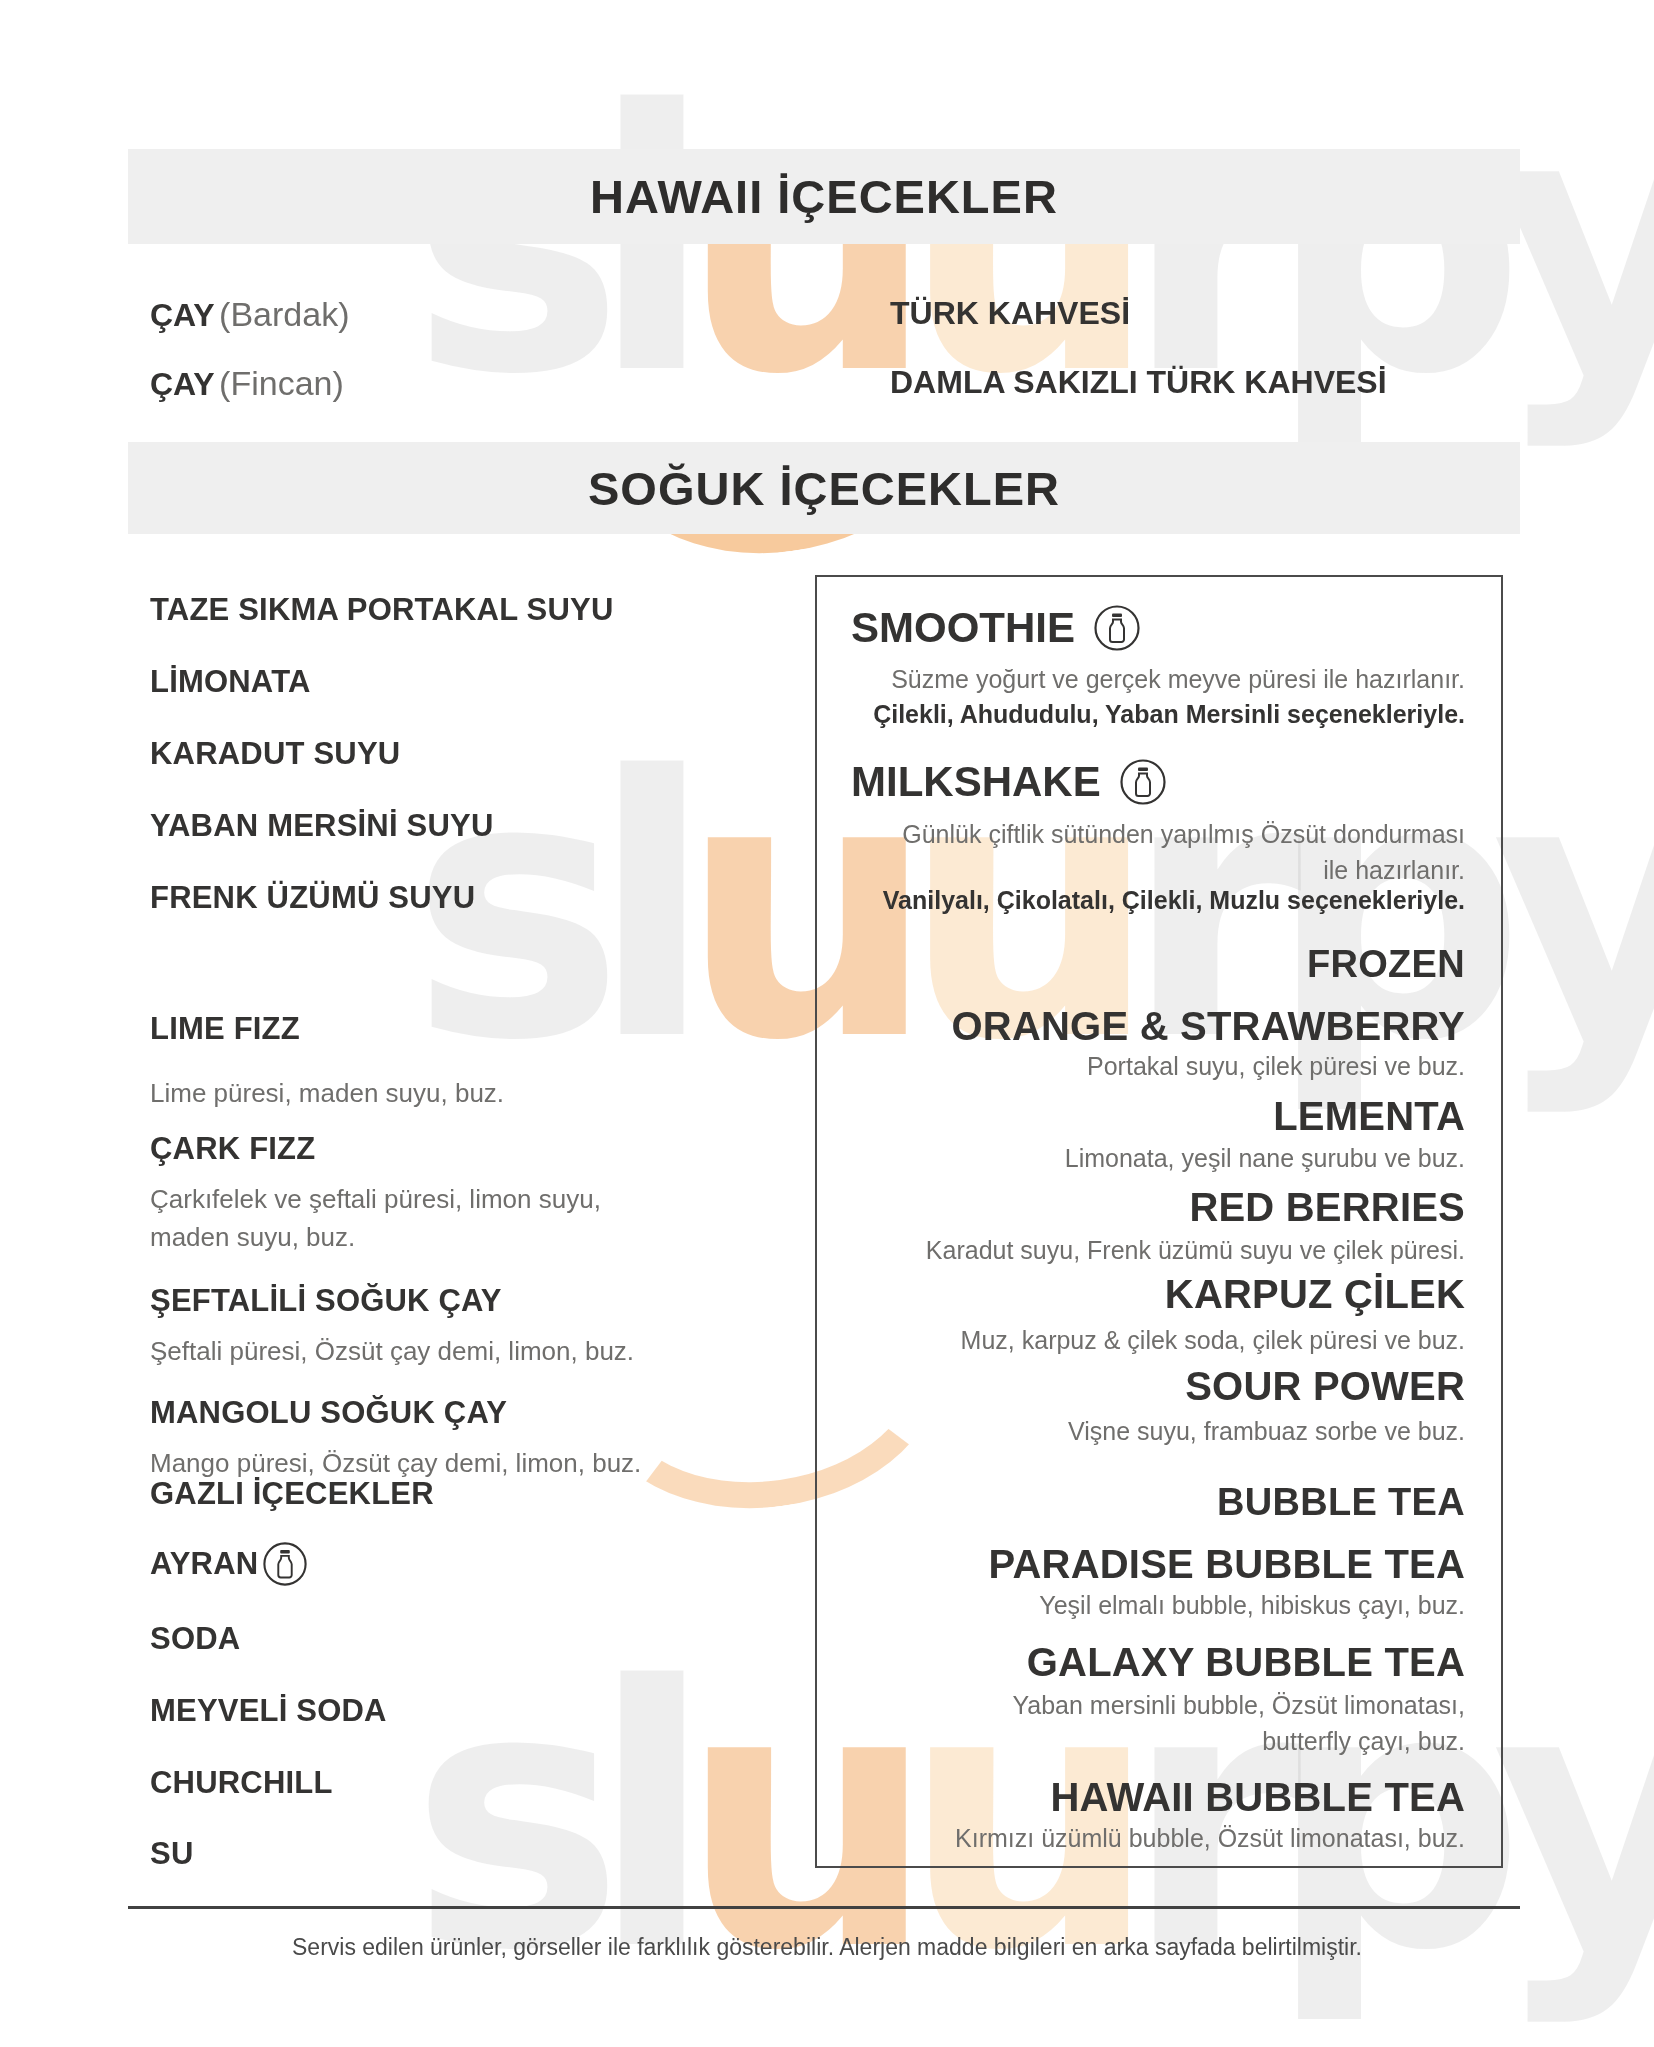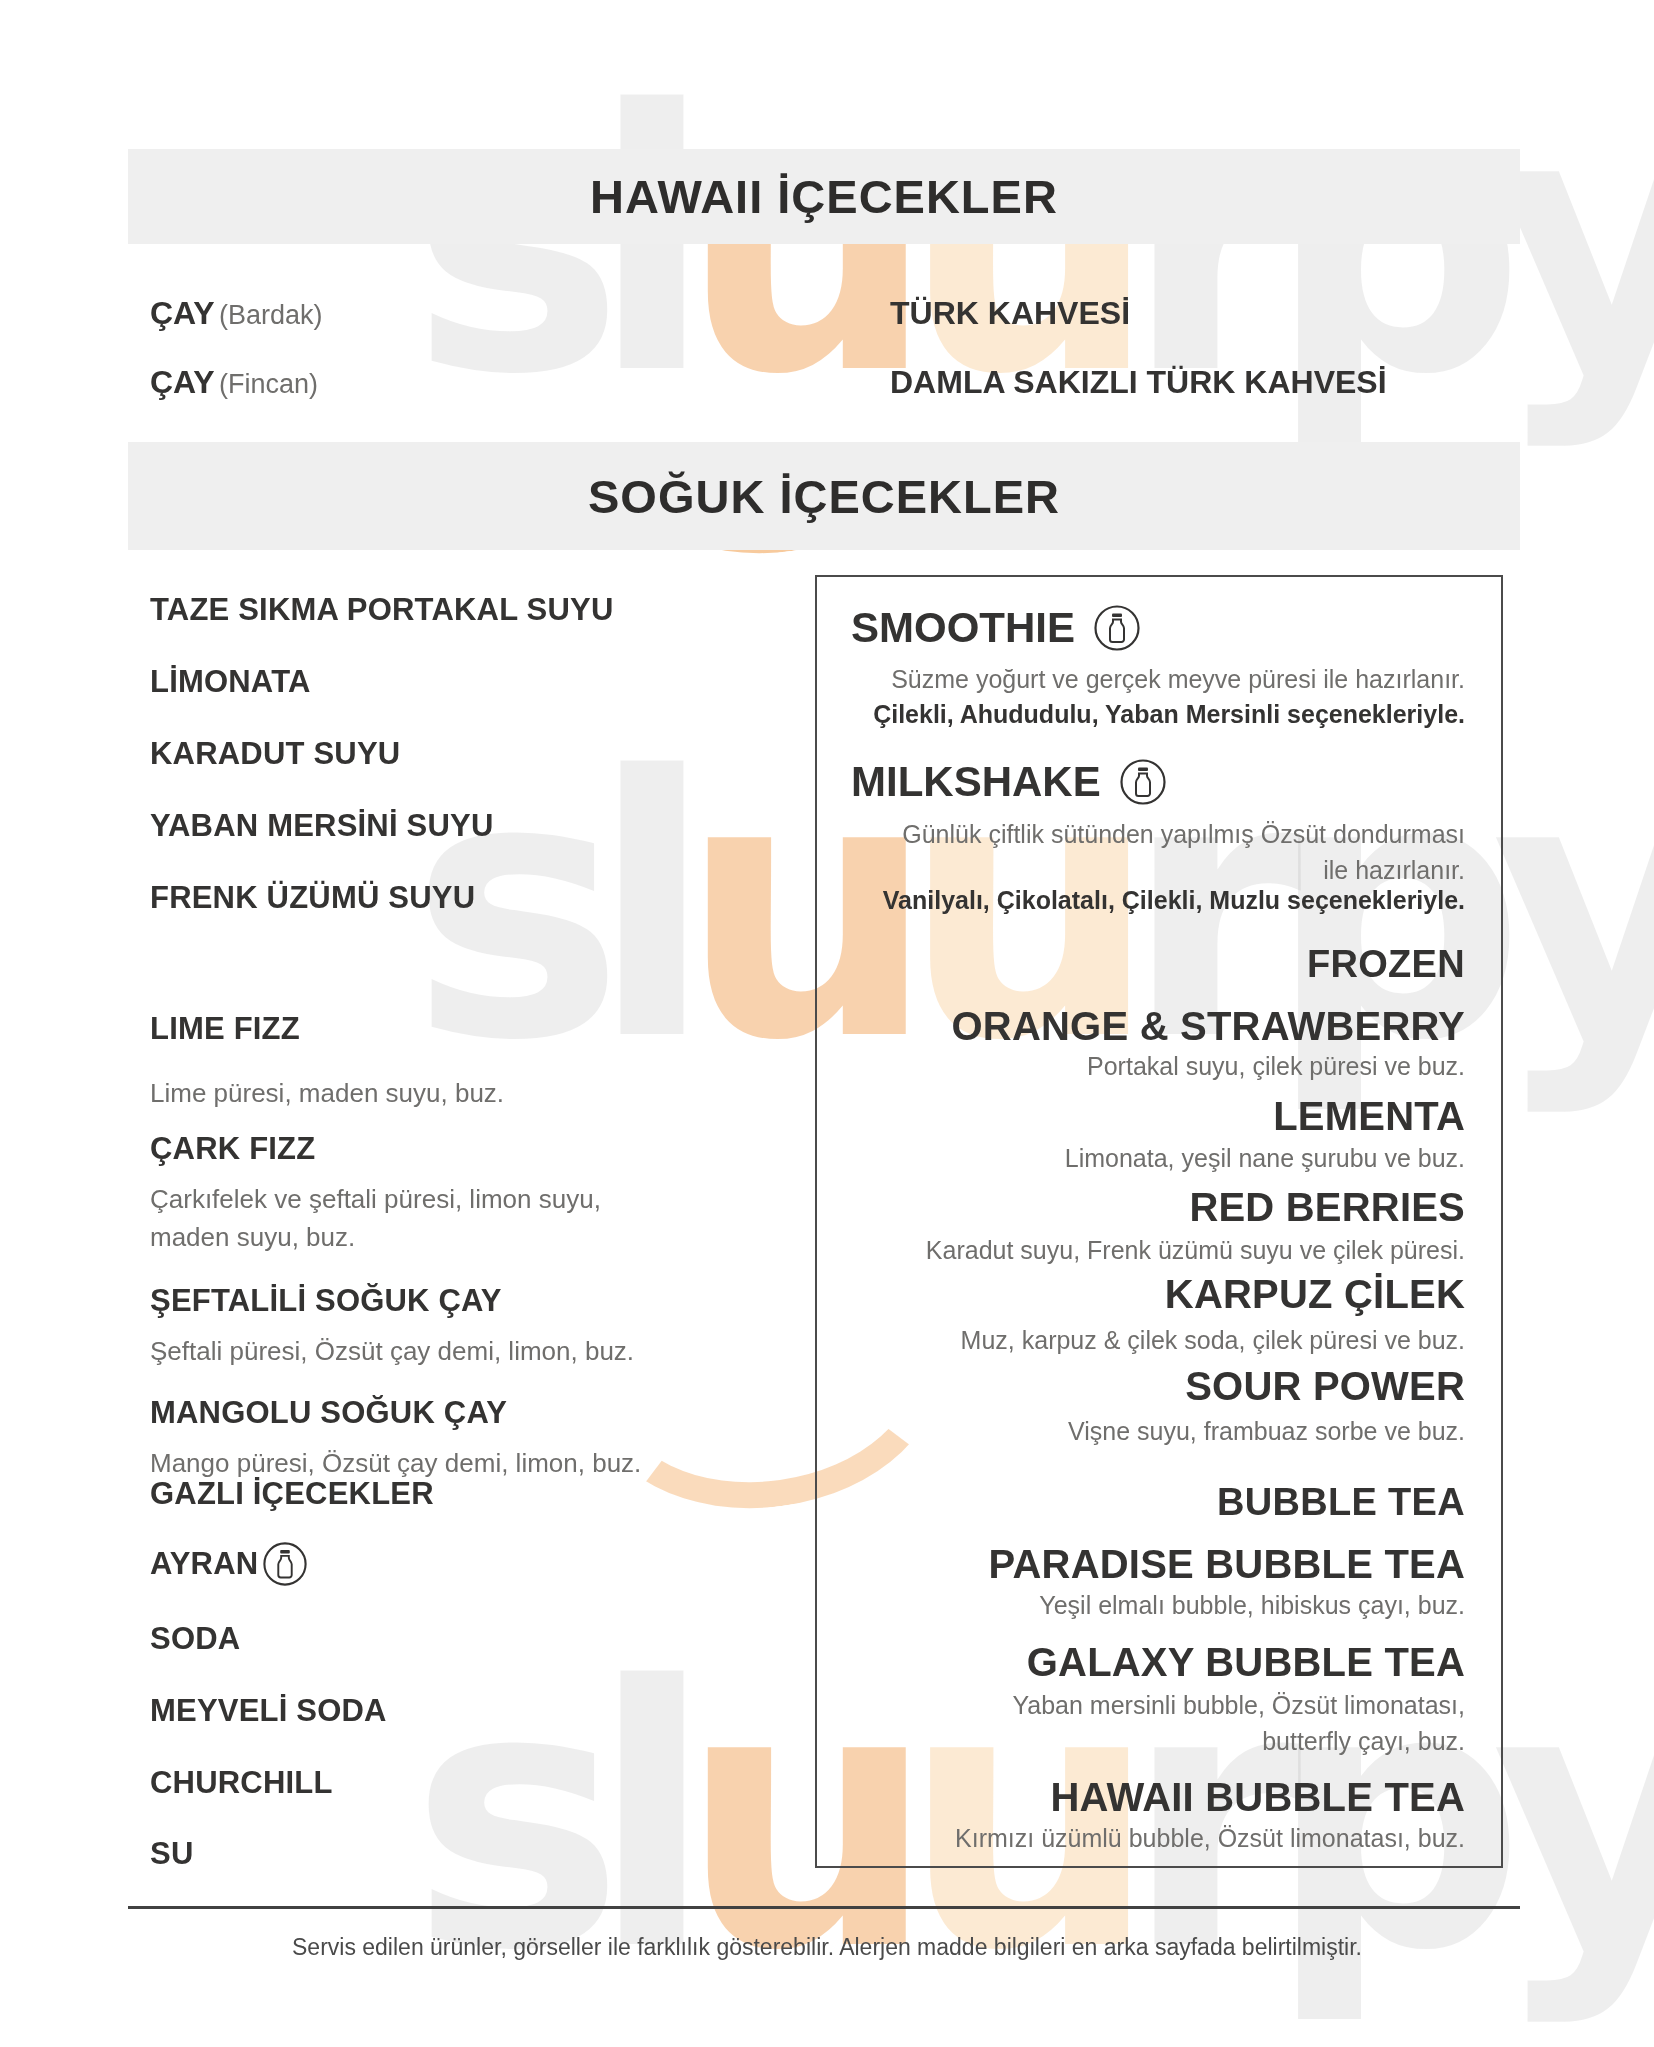--- a/index.html
+++ b/index.html
@@ -17,21 +17,21 @@
   .sm1{border-bottom-color:rgba(240,150,60,0.50);}
   .sm2{border-bottom-color:rgba(240,150,60,0.34);}
   .sm3{border-bottom-color:rgba(240,150,60,0.45);}
   
   .band{position:absolute;left:128px;width:1392px;background:#efefef;z-index:2;
         display:flex;align-items:center;justify-content:center;}
   .band-title{font-weight:bold;font-size:47px;letter-spacing:1px;color:#2e2d2c;}
   
   .hot-row{position:absolute;z-index:2;white-space:nowrap;}
   .hot-name{font-weight:bold;font-size:32px;color:#343332;}
-  .hot-note{font-size:27px;color:#6f6e6c;}
+  .hot-note{font-size:34px;color:#6f6e6c;}
   
   .li{position:absolute;left:150px;width:565px;z-index:2;}
   .name{font-weight:bold;font-size:31px;color:#343332;letter-spacing:0.2px;}
   .desc{font-size:26px;color:#6f6e6c;line-height:38px;}
   .iconrow{display:flex;align-items:center;gap:4px;}
   
   .panel{position:absolute;left:815px;top:575px;width:688px;height:1293px;
          border:2px solid #4b4b4b;box-sizing:border-box;z-index:2;}
   .p-abs{position:absolute;left:34px;width:614px;text-align:right;}
   .p-big{font-weight:bold;font-size:42px;color:#343332;display:flex;align-items:center;gap:18px;}
@@ -71,21 +71,21 @@
     <span class="hot-name">ÇAY</span>
     <span class="hot-note">(Fincan)</span>
   </div>
   <div class="hot-row" style="left:890px;top:295px">
     <span class="hot-name">TÜRK KAHVESİ</span>
   </div>
   <div class="hot-row" style="left:890px;top:364px">
     <span class="hot-name">DAMLA SAKIZLI TÜRK KAHVESİ</span>
   </div>
 
-  <div class="band" style="top:442px;height:108px">
+  <div class="band" style="top:442px;height:92px">
     <div class="band-title">SOĞUK İÇECEKLER</div>
   </div>
 
   <div class="li" style="top:592px">
       <div class="name">TAZE SIKMA PORTAKAL SUYU</div>
     </div>
   <div class="li" style="top:664px">
       <div class="name">LİMONATA</div>
     </div>
   <div class="li" style="top:736px">

